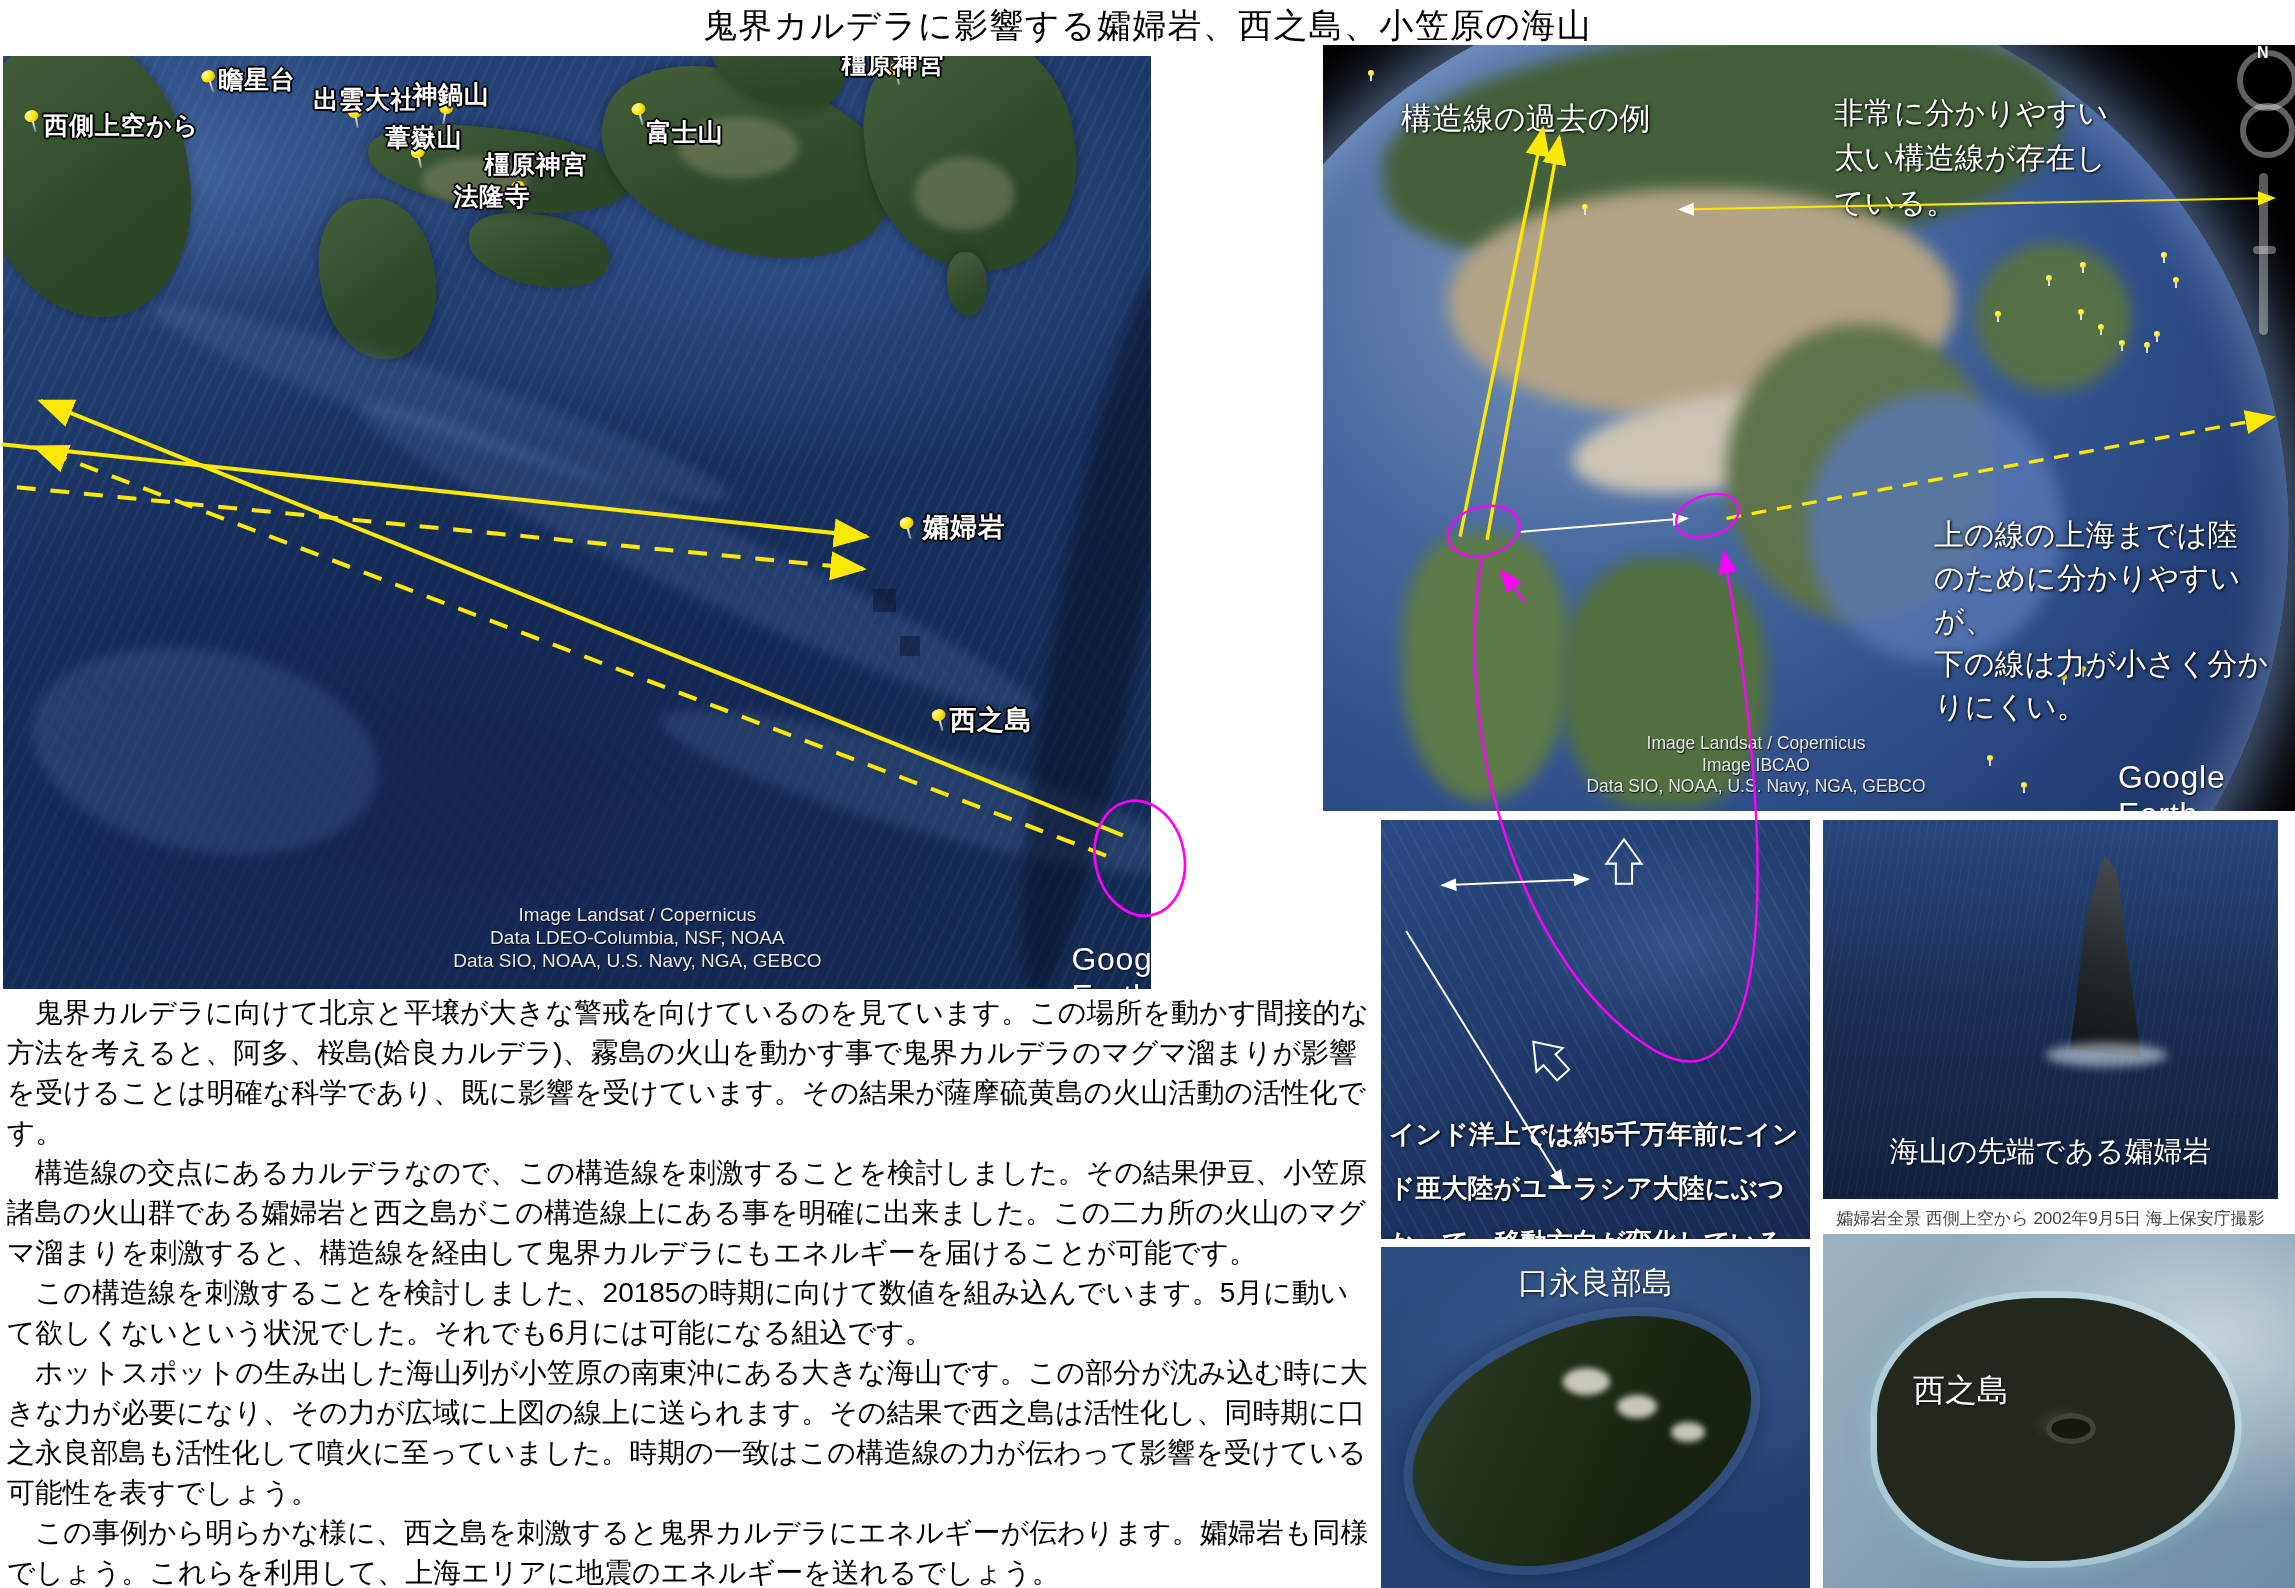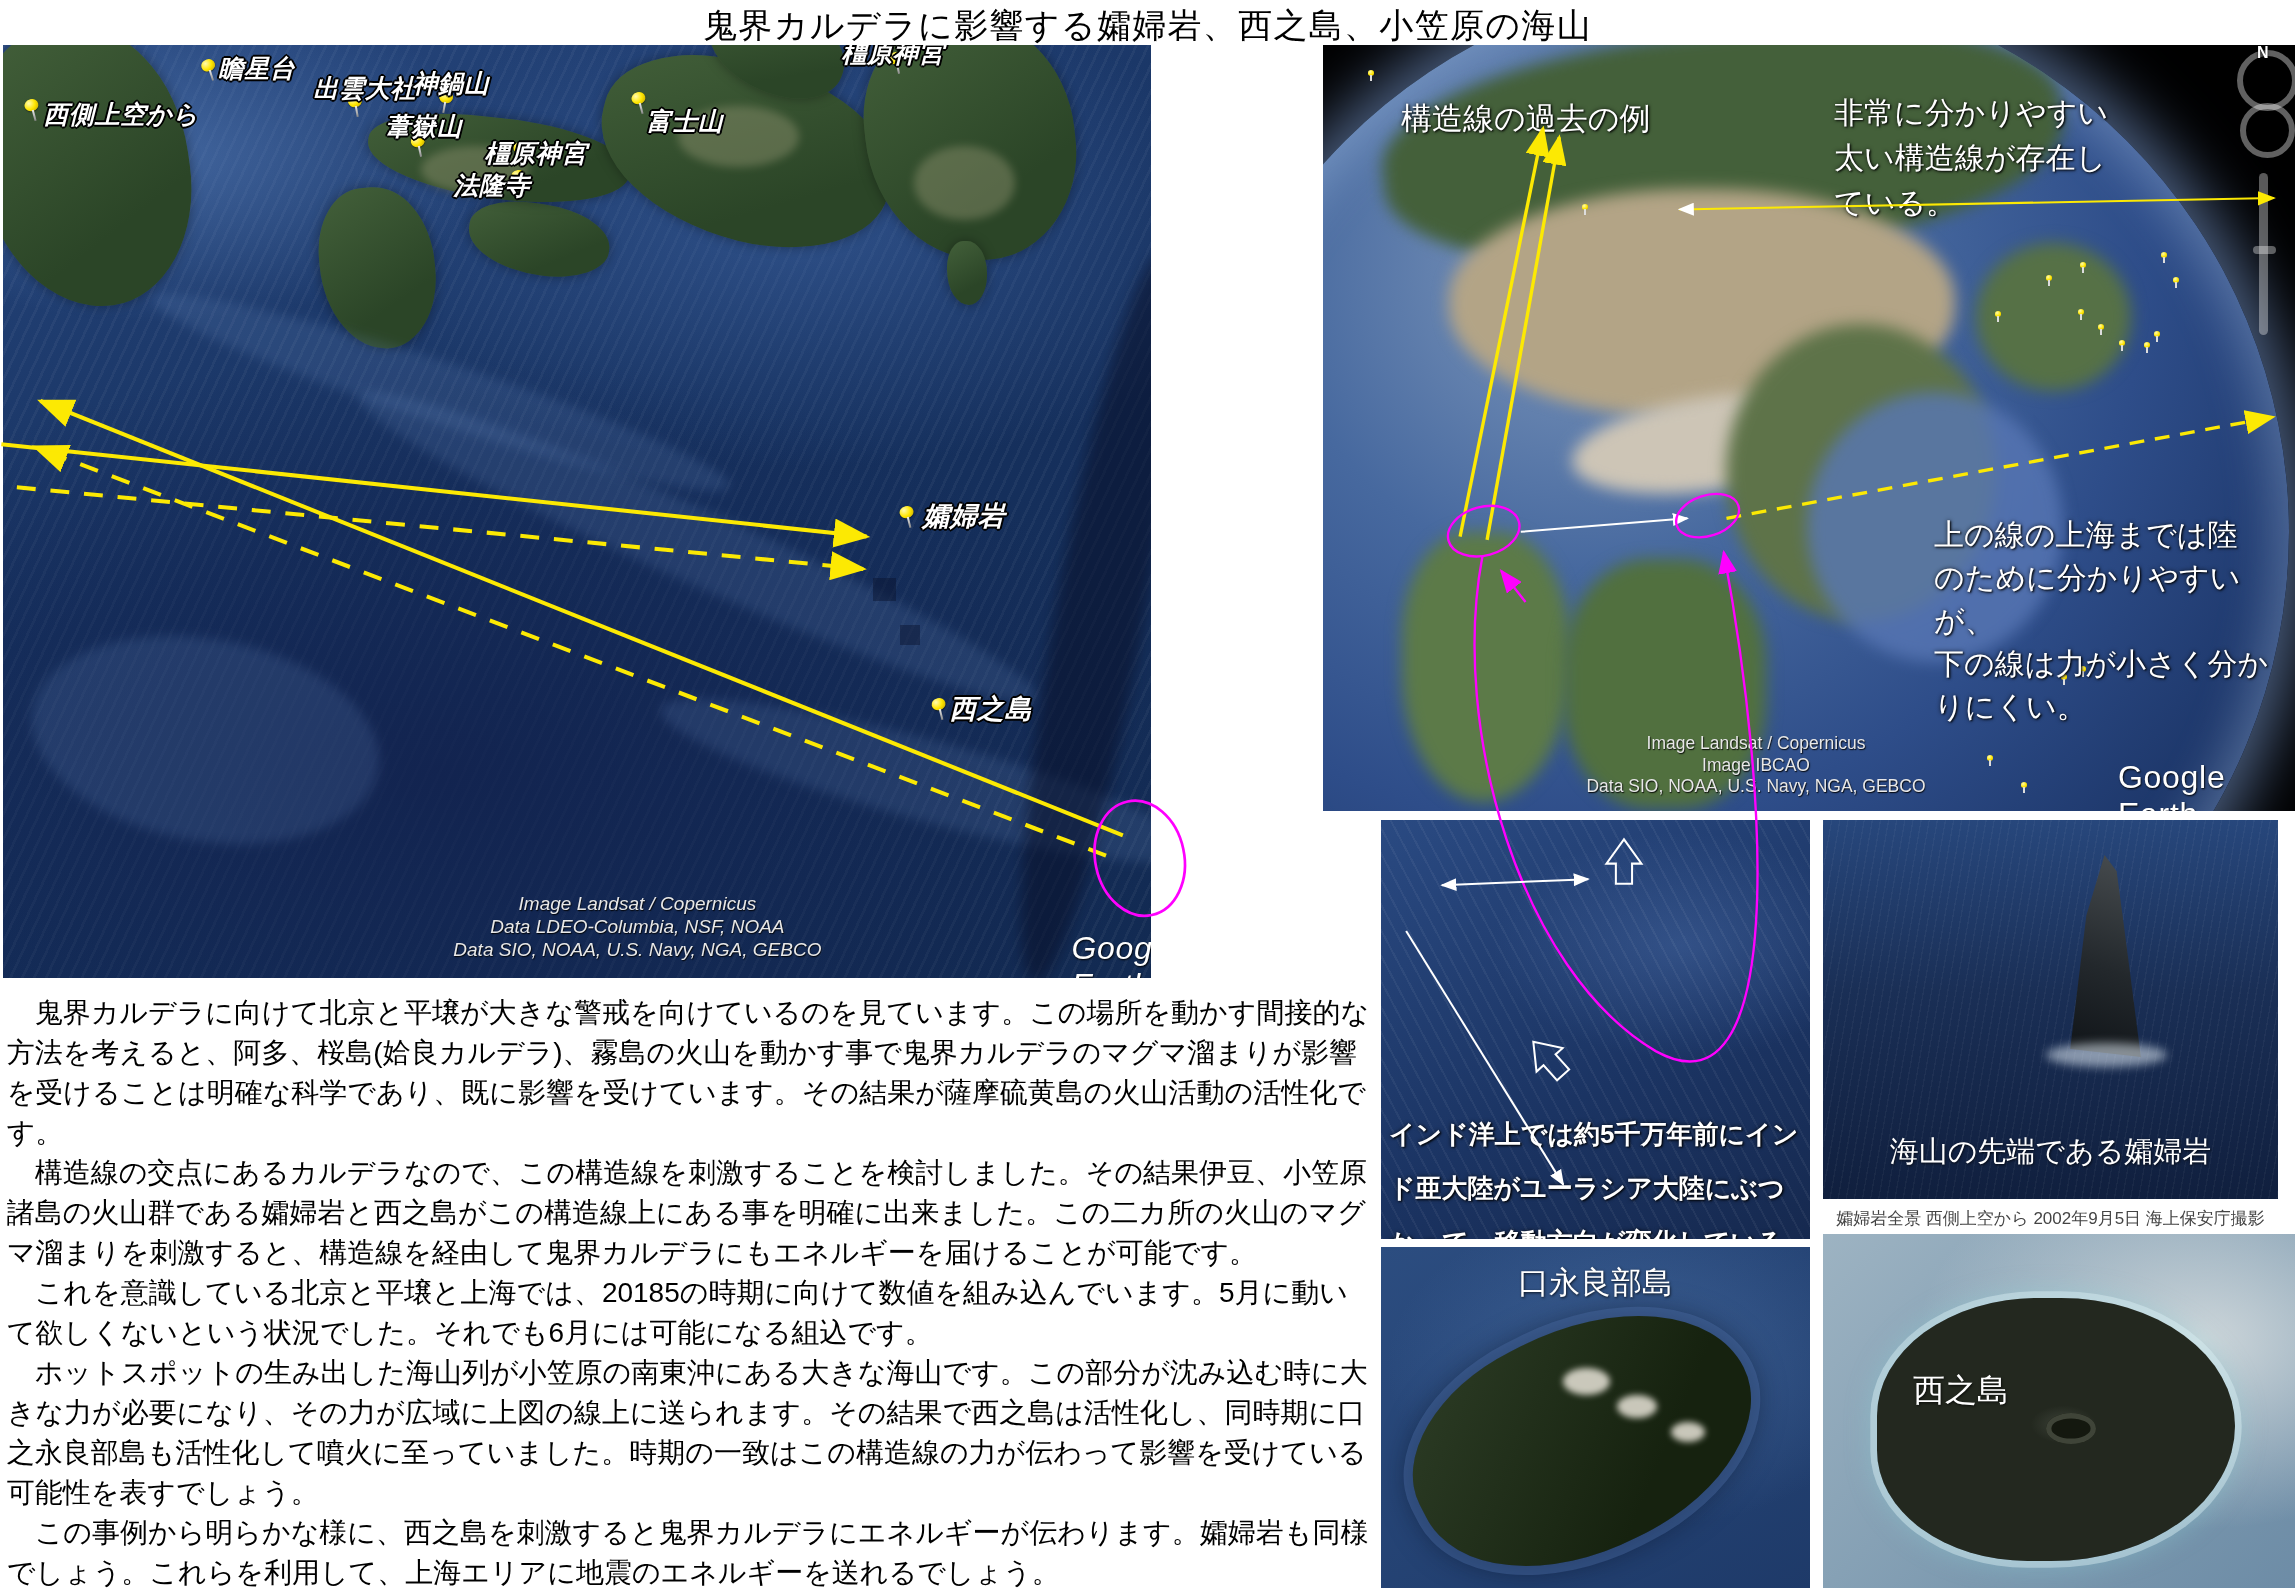--- a/index.html
+++ b/index.html
@@ -2,27 +2,27 @@
 <html style="font-size:10.8px"><head>
 <meta charset="utf-8">
 <style>
   html,body{margin:0;padding:0;background:#fff;}
   #page{position:relative;width:2295px;height:1589px;background:#fff;overflow:hidden;
         font-family:"Liberation Sans",sans-serif;}
   #title{position:absolute;top:2.7px;left:0;width:100%;text-align:center;font-size:34px;
          font-weight:normal;color:#000;letter-spacing:1.3px;z-index:60;}
   .panel{position:absolute;overflow:hidden;}
   
-  #left-map{left:3.4px;top:45px;width:1148px;height:933px;
+  #left-map{left:3.4px;top:56px;width:1148px;height:933px;
      background:
        radial-gradient(472px 236px at 14% 12%, rgba(95,135,195,.5), transparent 70%),
        radial-gradient(675px 337px at 70% 20%, rgba(70,110,175,.45), transparent 70%),
        radial-gradient(944px 540px at 38% 78%, rgba(18,34,78,.85), transparent 78%),
        repeating-linear-gradient(115deg, rgba(255,255,255,.045) 0 2.7px, transparent 2.7px 10.8px),
-       linear-gradient(160deg,#27477e,#16315f 45%,#122a52); font-style: italic;}
+       linear-gradient(160deg,#27477e,#16315f 45%,#122a52);}
   .land{position:absolute;border-radius:45% 55% 50% 60%;
         background:linear-gradient(150deg,#43603a,#2b4527 70%);box-shadow:0 0 12px rgba(0,0,0,.35);}
   .tan{position:absolute;border-radius:50%;background:#8f9370;opacity:.45;filter:blur(4px);}
   .streak{position:absolute;border-radius:50%;background:rgba(120,155,210,.16);filter:blur(5.4px);}
   .trench{position:absolute;border-radius:50%;background:rgba(5,12,35,.5);filter:blur(6.7px);}
   .px{position:absolute;background:rgba(8,18,44,.45);}
   .pin{position:absolute;width:16px;height:24px;z-index:40;}
   .pin span.h{position:absolute;left:1.3px;top:0;width:13.5px;height:12px;border-radius:50%;
       background:radial-gradient(circle at 35% 30%,#fffbb0,#ffe600 50%,#b89a00);
       box-shadow:0 0.7px 1.3px rgba(0,0,0,.6);}
@@ -319,21 +319,21 @@
   <div id="panel-nishi" class="panel">
     <div id="nishi-island">
         <div id="crater"></div>
       </div>
     <div class="capwhite" style="left:90px;top:135px;font-size:32px;">西之島</div>
   </div>
 
   <div id="bodytext">
     <p>　鬼界カルデラに向けて北京と平壌が大きな警戒を向けているのを見ています。この場所を動かす間接的な方法を考えると、阿多、桜島(姶良カルデラ)、霧島の火山を動かす事で鬼界カルデラのマグマ溜まりが影響を受けることは明確な科学であり、既に影響を受けています。その結果が薩摩硫黄島の火山活動の活性化です。</p>
     <p>　構造線の交点にあるカルデラなので、この構造線を刺激することを検討しました。その結果伊豆、小笠原諸島の火山群である孀婦岩と西之島がこの構造線上にある事を明確に出来ました。この二カ所の火山のマグマ溜まりを刺激すると、構造線を経由して鬼界カルデラにもエネルギーを届けることが可能です。</p>
-    <p>　これを意識している北京と平壌と上海では、20185の時期に向けて数値を組み込んでいます。5月に動いて欲しくないという状況でした。それでも6月には可能になる組込です。</p>
+    <p>　この構造線を刺激することを検討しました、20185の時期に向けて数値を組み込んでいます。5月に動いて欲しくないという状況でした。それでも6月には可能になる組込です。</p>
     <p>　ホットスポットの生み出した海山列が小笠原の南東沖にある大きな海山です。この部分が沈み込む時に大きな力が必要になり、その力が広域に上図の線上に送られます。その結果で西之島は活性化し、同時期に口之永良部島も活性化して噴火に至っていました。時期の一致はこの構造線の力が伝わって影響を受けている可能性を表すでしょう。</p>
     <p>　この事例から明らかな様に、西之島を刺激すると鬼界カルデラにエネルギーが伝わります。孀婦岩も同様でしょう。これらを利用して、上海エリアに地震のエネルギーを送れるでしょう。</p>
   </div>
 
   <svg id="overlay" width="2295" height="1589" viewBox="0 0 3403 2355">
     <defs>
       <marker id="mY" viewBox="0 0 10 8" refX="9" refY="4" markerWidth="9" markerHeight="7.2" orient="auto-start-reverse" markerUnits="strokeWidth">
           <path d="M0,0L10,4L0,8z" fill="#fce903"></path>
         </marker>
       <marker id="mW" viewBox="0 0 10 8" refX="9" refY="4" markerWidth="8" markerHeight="6.4" orient="auto-start-reverse" markerUnits="strokeWidth">

